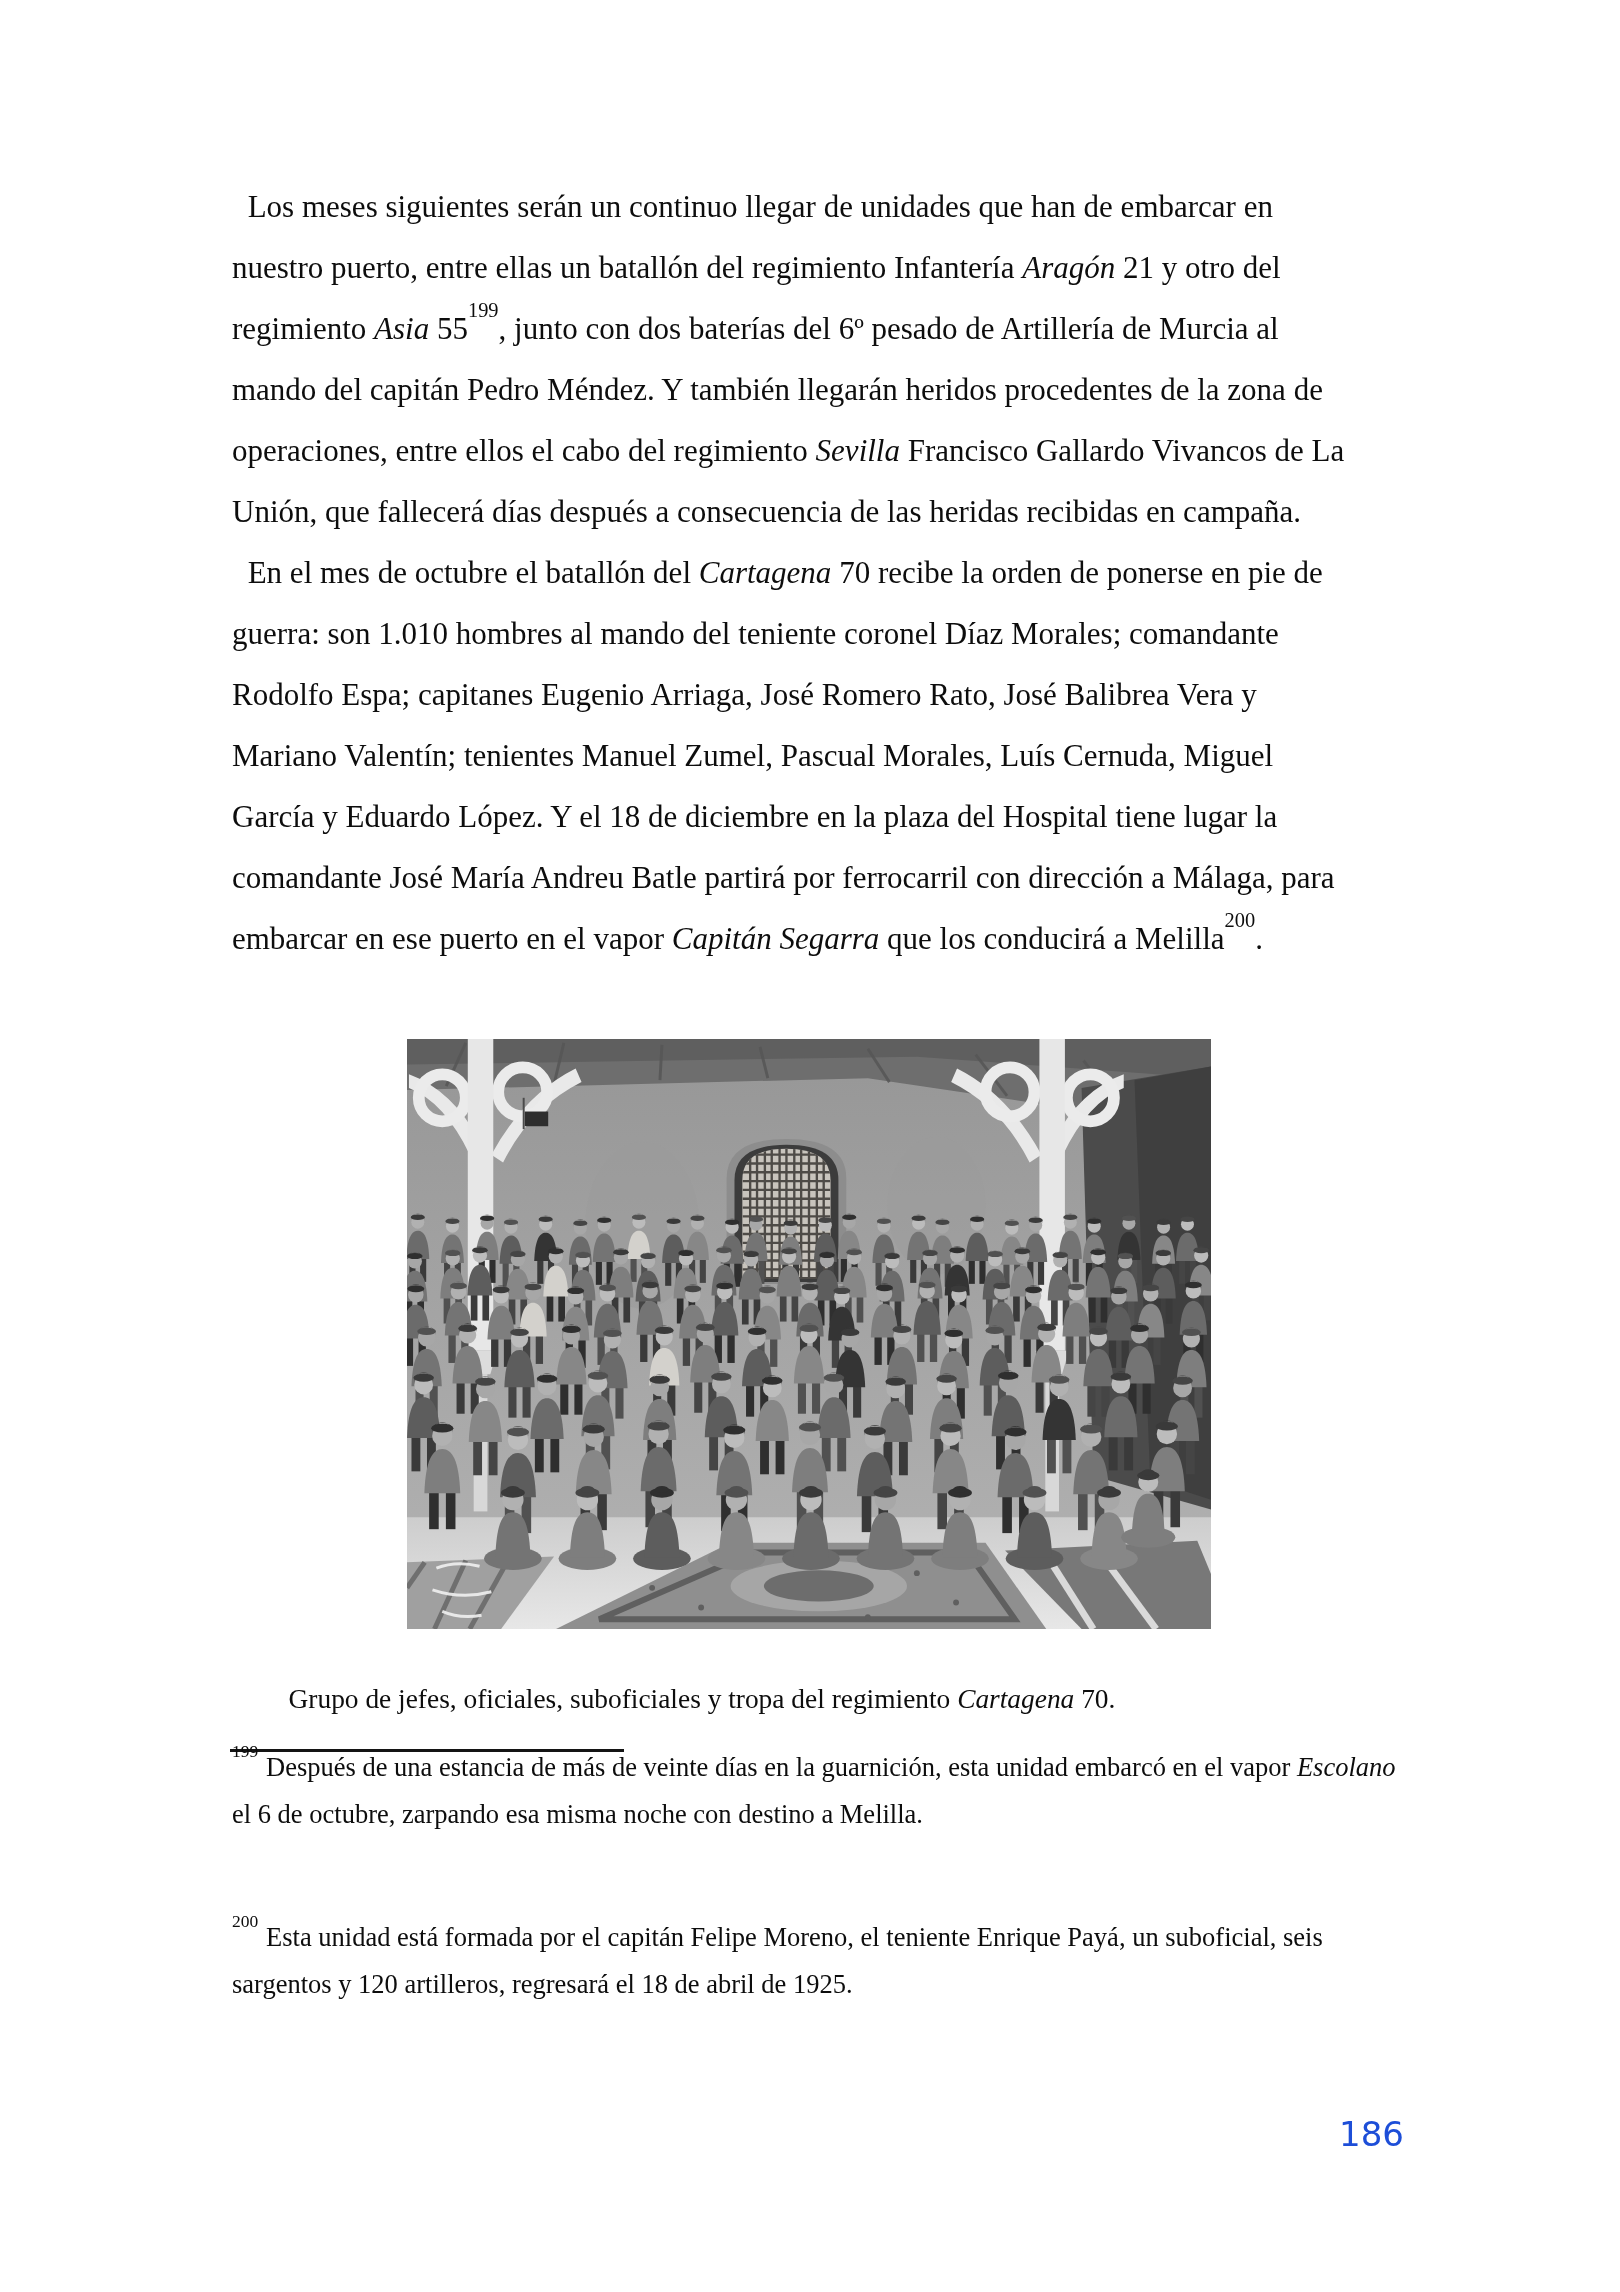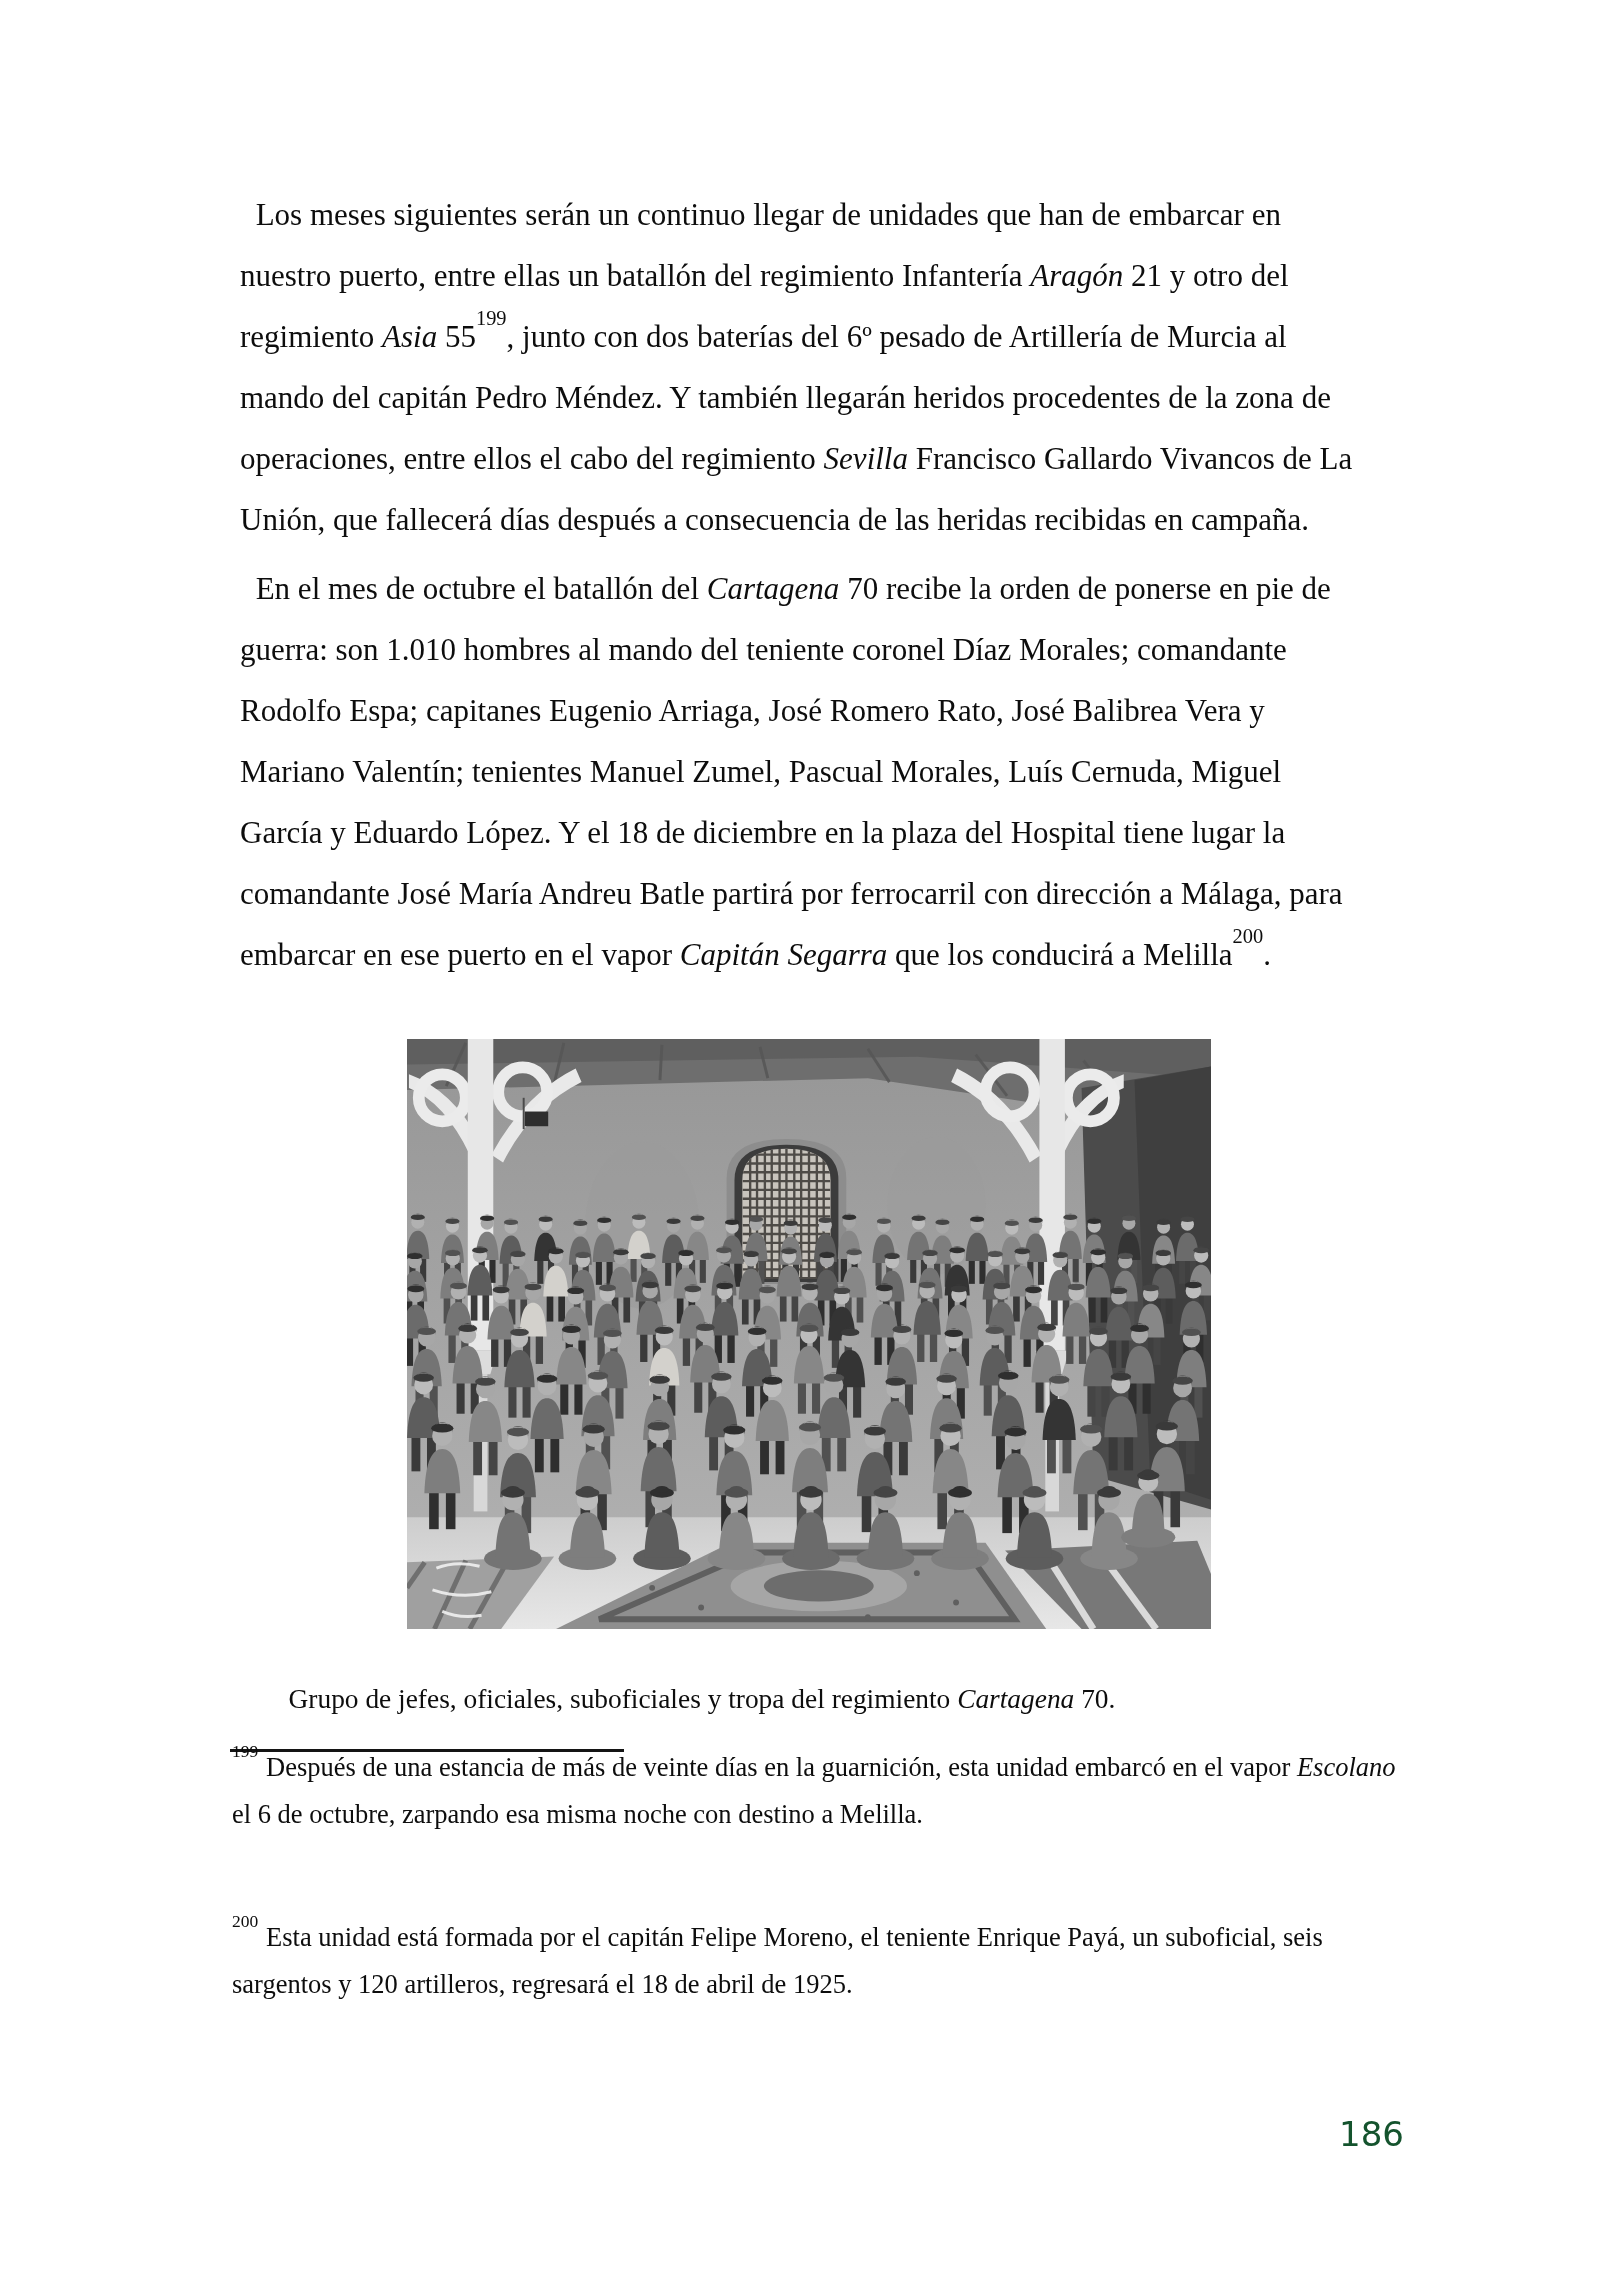--- a/index.html
+++ b/index.html
@@ -1,35 +1,35 @@
 <!DOCTYPE html>
 <html><head>
 <meta charset="utf-8">
 <style>
   html,body{margin:0;padding:0;background:#e0e0e0;}
   .page{position:relative;width:1620px;height:2293px;background:#ffffff;
         font-family:"Liberation Serif",serif;color:#0d0d0d;overflow:hidden;margin:0 auto;}
   #body-text{position:absolute;left:232px;top:176px;width:1166px;font-size:31px;}
-  .para{margin:8px;}
+  .para{margin:0;}
   .line{line-height:61px;white-space:nowrap;}
   .line.indent{padding-left:15.7px;}
   em{font-style:italic;text-align:right;}
   sup{font-size:0.66em;line-height:0;position:relative;top:-0.5em;}
   .photo-wrap{position:absolute;left:407px;top:1039px;width:804px;height:590px;display:block;}
   .caption{position:absolute;left:0;top:1680px;width:1404px;text-align:center;
            font-size:27.4px;line-height:39px;white-space:nowrap;}
   .fnsep{position:absolute;left:230px;top:1749px;width:394px;height:2.9px;background:#141414;}
   #footnotes{position:absolute;left:232px;top:0;width:1215px;font-size:26.5px;}
   .footnote{position:absolute;left:0;}
   .fn0{top:1744px;}
   .fn1{top:1914px;}
   .fline{line-height:47px;white-space:nowrap;}
   .footnote sup{margin-right:7.8px;}
   .page-number{position:absolute;left:1339px;top:2113px;font-family:"DejaVu Sans",sans-serif;
-               font-size:34px;line-height:43px;color:#14532d;}
+               font-size:34px;line-height:43px;color:#1d4ed8;}
 </style>
 </head>
 <body>
 
 <div class="page">
 
   <div id="body-text">
       <div class="para">
         <div class="line indent"><span>Los meses siguientes serán un continuo llegar de unidades que han de embarcar en</span></div>
         <div class="line"><span>nuestro puerto, entre ellas un batallón del regimiento Infantería </span><em>Aragón</em><span> 21 y otro del</span></div>

